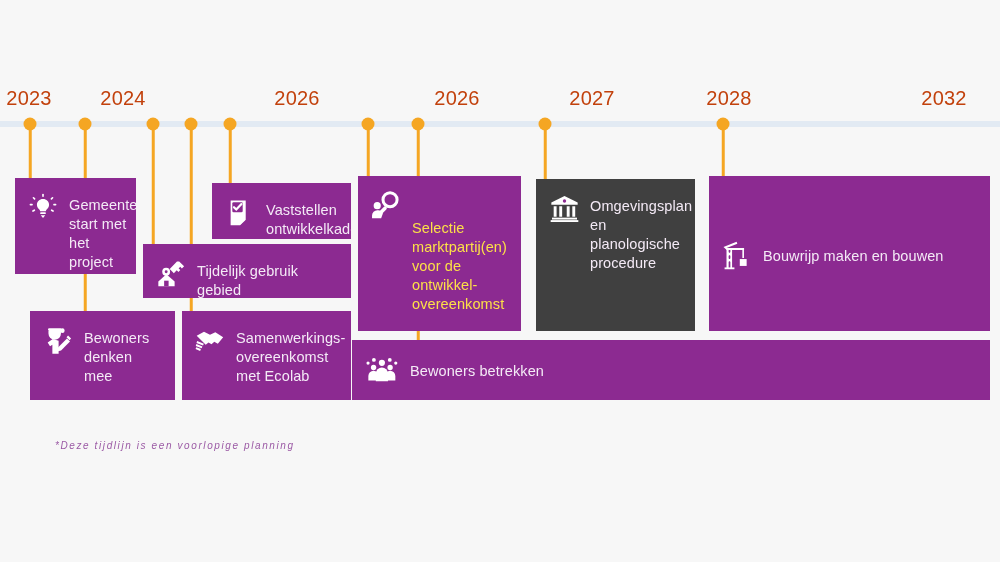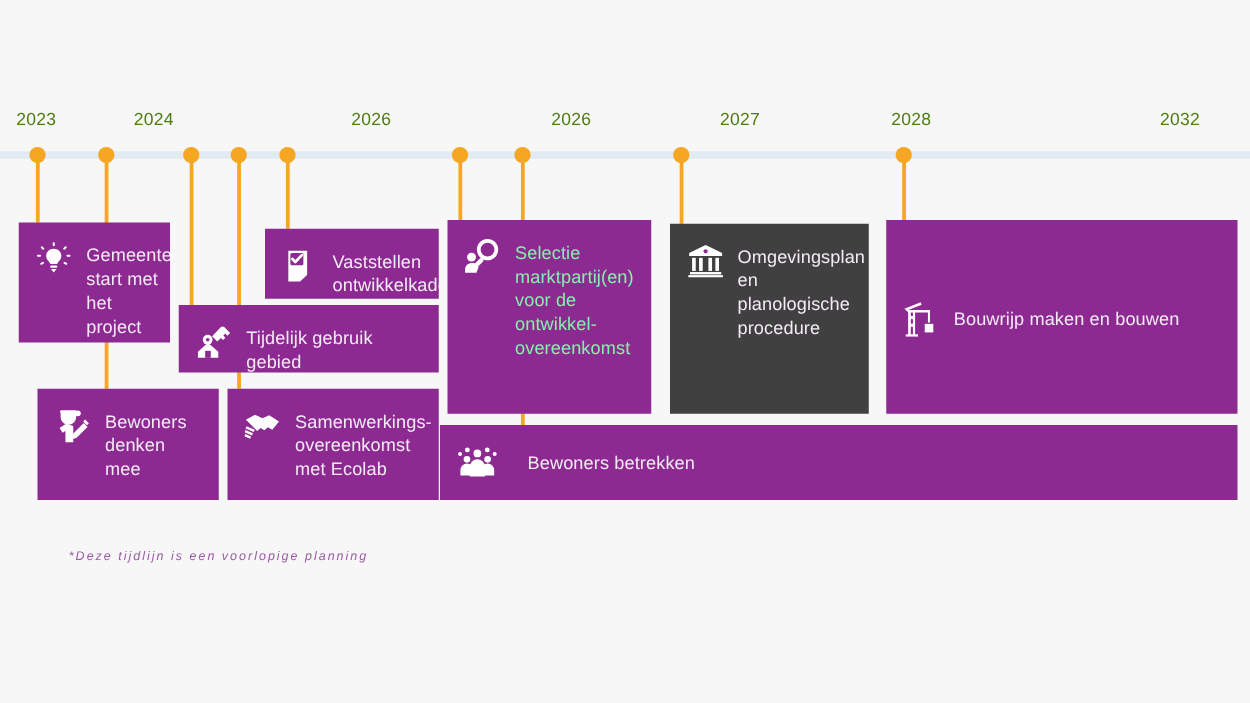--- a/index.html
+++ b/index.html
@@ -13,22 +13,22 @@
 
   
   .axis-band {
     position: absolute; left: 0; width: 1000px;
     top: 121px; height: 6px;
     background: #e2eaf3;
   }
   .year-label {
     position: absolute;
     top: 87px;
-    font-size: 14px;
-    color: #4d7c0f;
+    font-size: 20px;
+    color: #c2410c;
     letter-spacing: 0.2px;
     white-space: nowrap;
     transform: translateX(-50%);
   }
 
   
   .stem {
     position: absolute;
     width: 2.5px;
     background: #f5a623;
@@ -193,21 +193,21 @@
       </div>
       <div class="card" style="left: 358px; top: 176px; width: 163px; height: 155px; background: rgb(140, 42, 145);">
         <span class="ico">
           <svg width="30" height="30" viewBox="0 0 26 26" fill="#ffffff">
       <circle cx="16.5" cy="8.4" r="6.1" fill="none" stroke="#ffffff" stroke-width="2.6"></circle>
       <rect x="8.4" y="13.4" width="3.1" height="9.4" rx="1.5" transform="rotate(45 10 18)"></rect>
       <circle cx="5.4" cy="13.6" r="3.1"></circle>
       <path d="M0.9 24.4v-2.2a4.6 4.6 0 0 1 4.6-4.6h.6a4.6 4.6 0 0 1 4.2 2.8l-1.5 4z"></path>
     </svg>
         </span>
-        <span class="lbl" style="color: #86efac;">Selectie
+        <span class="lbl" style="color: #fde047; margin-top: 25px;">Selectie
 marktpartij(en)
 voor de
 ontwikkel-
 overeenkomst</span>
       </div>
       <div class="card" style="left: 536px; top: 179px; width: 159px; height: 152px; background: #404040;">
         <span class="ico">
           <svg width="29" height="27" viewBox="0 0 26 24" fill="#ffffff">
       <path d="M13 0.8L24.8 6.6v2H1.2v-2z"></path>
       <circle cx="13" cy="5.3" r="1.5" fill="#8c2a91"></circle>
@@ -230,21 +230,21 @@
       <rect x="4.2" y="7.6" width="2" height="18.2"></rect>
       <rect x="7.8" y="7.6" width="1.6" height="18.2"></rect>
       <path d="M4.8 10.3l4.4 2.6v1.9l-4.4-2.6zM9.2 10.3v1.9l-4.4 2.6v-1.9zM4.8 16.1l4.4 2.6v1.9l-4.4-2.6zM9.2 16.1V18l-4.4 2.6v-1.9z"></path>
       <rect x="19" y="7.4" width="1.5" height="8.9"></rect>
       <rect x="16.6" y="17.3" width="6.4" height="6.4"></rect>
       <rect x="2.4" y="25.1" width="9.2" height="1.7"></rect>
     </svg>
         </span>
         <span class="lbl" style="color: rgb(244, 234, 246);">Bouwrijp maken en bouwen</span>
       </div>
-      <div class="card wide" style="left: 352px; top: 340px; width: 638px; height: 60px; background: rgb(140, 42, 145); gap: 12px;">
+      <div class="card wide" style="left: 352px; top: 340px; width: 638px; height: 60px; background: rgb(140, 42, 145);">
         <span class="ico">
           <svg width="32" height="28" viewBox="0 0 30 26" fill="#ffffff">
       <circle cx="7.1" cy="9.7" r="2.5"></circle>
       <path d="M2.2 21.9v-4.2a4.9 4.9 0 0 1 9.8 0v4.2z"></path>
       <circle cx="22.6" cy="9.7" r="2.5"></circle>
       <path d="M17.7 21.9v-4.2a4.9 4.9 0 0 1 9.8 0v4.2z"></path>
       <circle cx="14.9" cy="5.3" r="2.9"></circle>
       <path d="M9.2 22.6v-7.2a5.7 5.7 0 0 1 11.4 0v7.2z"></path>
       <circle cx="7.4" cy="2.6" r="1.8"></circle>
       <circle cx="22.3" cy="2.6" r="1.8"></circle>

